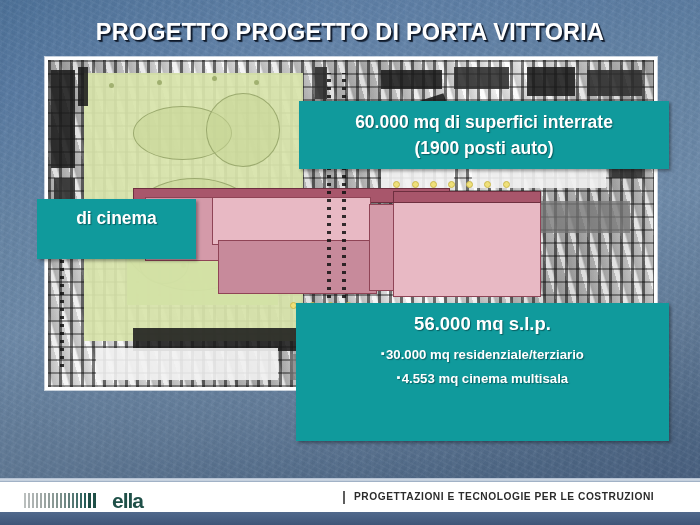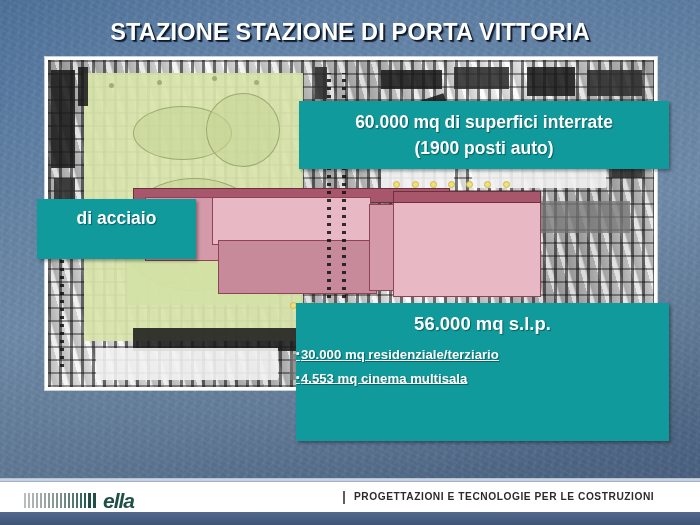--- a/index.html
+++ b/index.html
@@ -192,24 +192,23 @@
   }
   .slp-list {
     list-style: none;
     margin: 0;
     padding: 0;
   }
   .slp-list li {
     font-size: 13.2px;
     line-height: 22px;
     font-weight: bold;
-    text-align: left;
+    text-align: center;
     text-shadow: 1px 1px 1px rgba(0,45,50,0.5);
     white-space: nowrap;
-    text-decoration: underline;
   }
   .slp-list .bullet {
     font-size: 11px;
     vertical-align: 1.5px;
     margin-right: 1px;
   }
 
   
   .caption {
     position: absolute;
@@ -266,28 +265,27 @@
     height: 15px;
   }
   .logo-bars i {
     display: block;
     width: 2px;
     height: 15px;
     margin-right: 2px;
     background: #9aa2a0;
   }
   .logo-word {
-    margin-left: 5px;
+    margin-left: 14px;
     font-family: "Liberation Sans", sans-serif;
     font-size: 21px;
     font-weight: bold;
     letter-spacing: -1px;
     color: #1f5048;
     line-height: 1;
-    font-style: italic;
   }
   .footer-divider {
     position: absolute;
     left: 343px;
     top: 491px;
     width: 2px;
     height: 13px;
     background: #5d5d5d;
     z-index: 8;
   }
@@ -301,21 +299,21 @@
     color: #2b2b2b;
     white-space: nowrap;
     z-index: 8;
   }
 </style>
 </head>
 <body>
 
 <div class="slide">
 
-  <div class="slide-title">STAZIONE STAZIONE DI PORTA VITTORIA</div>
+  <div class="slide-title">PROGETTO PROGETTO DI PORTA VITTORIA</div>
 
   <div class="map-frame">
     <div class="map">
       <div class="map-photo"></div>
 
       <div class="park"></div>
       <div class="park-path" style="left:14%; top:14%; width:16%; height:16%;"></div>
       <div class="park-path" style="left:26%; top:10%; width:12%; height:22%;"></div>
       <div class="park-path" style="left:12%; top:36%; width:24%; height:34%;"></div>
       <div class="park-path" style="left:15%; top:56%; width:8%; height:12%;"></div>
@@ -378,21 +376,21 @@
       <div class="road-dots v" style="left:2%; top:60%; height:34%;"></div>
     </div>
   </div>
 
   <div class="callout" id="callout-interrate">
     <span class="line">60.000 mq di superfici interrate</span>
     <span class="line">(1900 posti auto)</span>
   </div>
 
   <div class="callout" id="callout-acciaio">
-    <span class="line">di acciaio</span>
+    <span class="line">di cinema</span>
   </div>
 
   <div class="callout" id="callout-slp">
     <div class="slp-heading">56.000 mq s.l.p.</div>
     <ul class="slp-list">
       <li><span class="bullet">▪</span><span>30.000 mq residenziale/terziario</span></li>
       <li><span class="bullet">▪</span><span>4.553 mq cinema multisala</span></li>
     </ul>
   </div>
 

